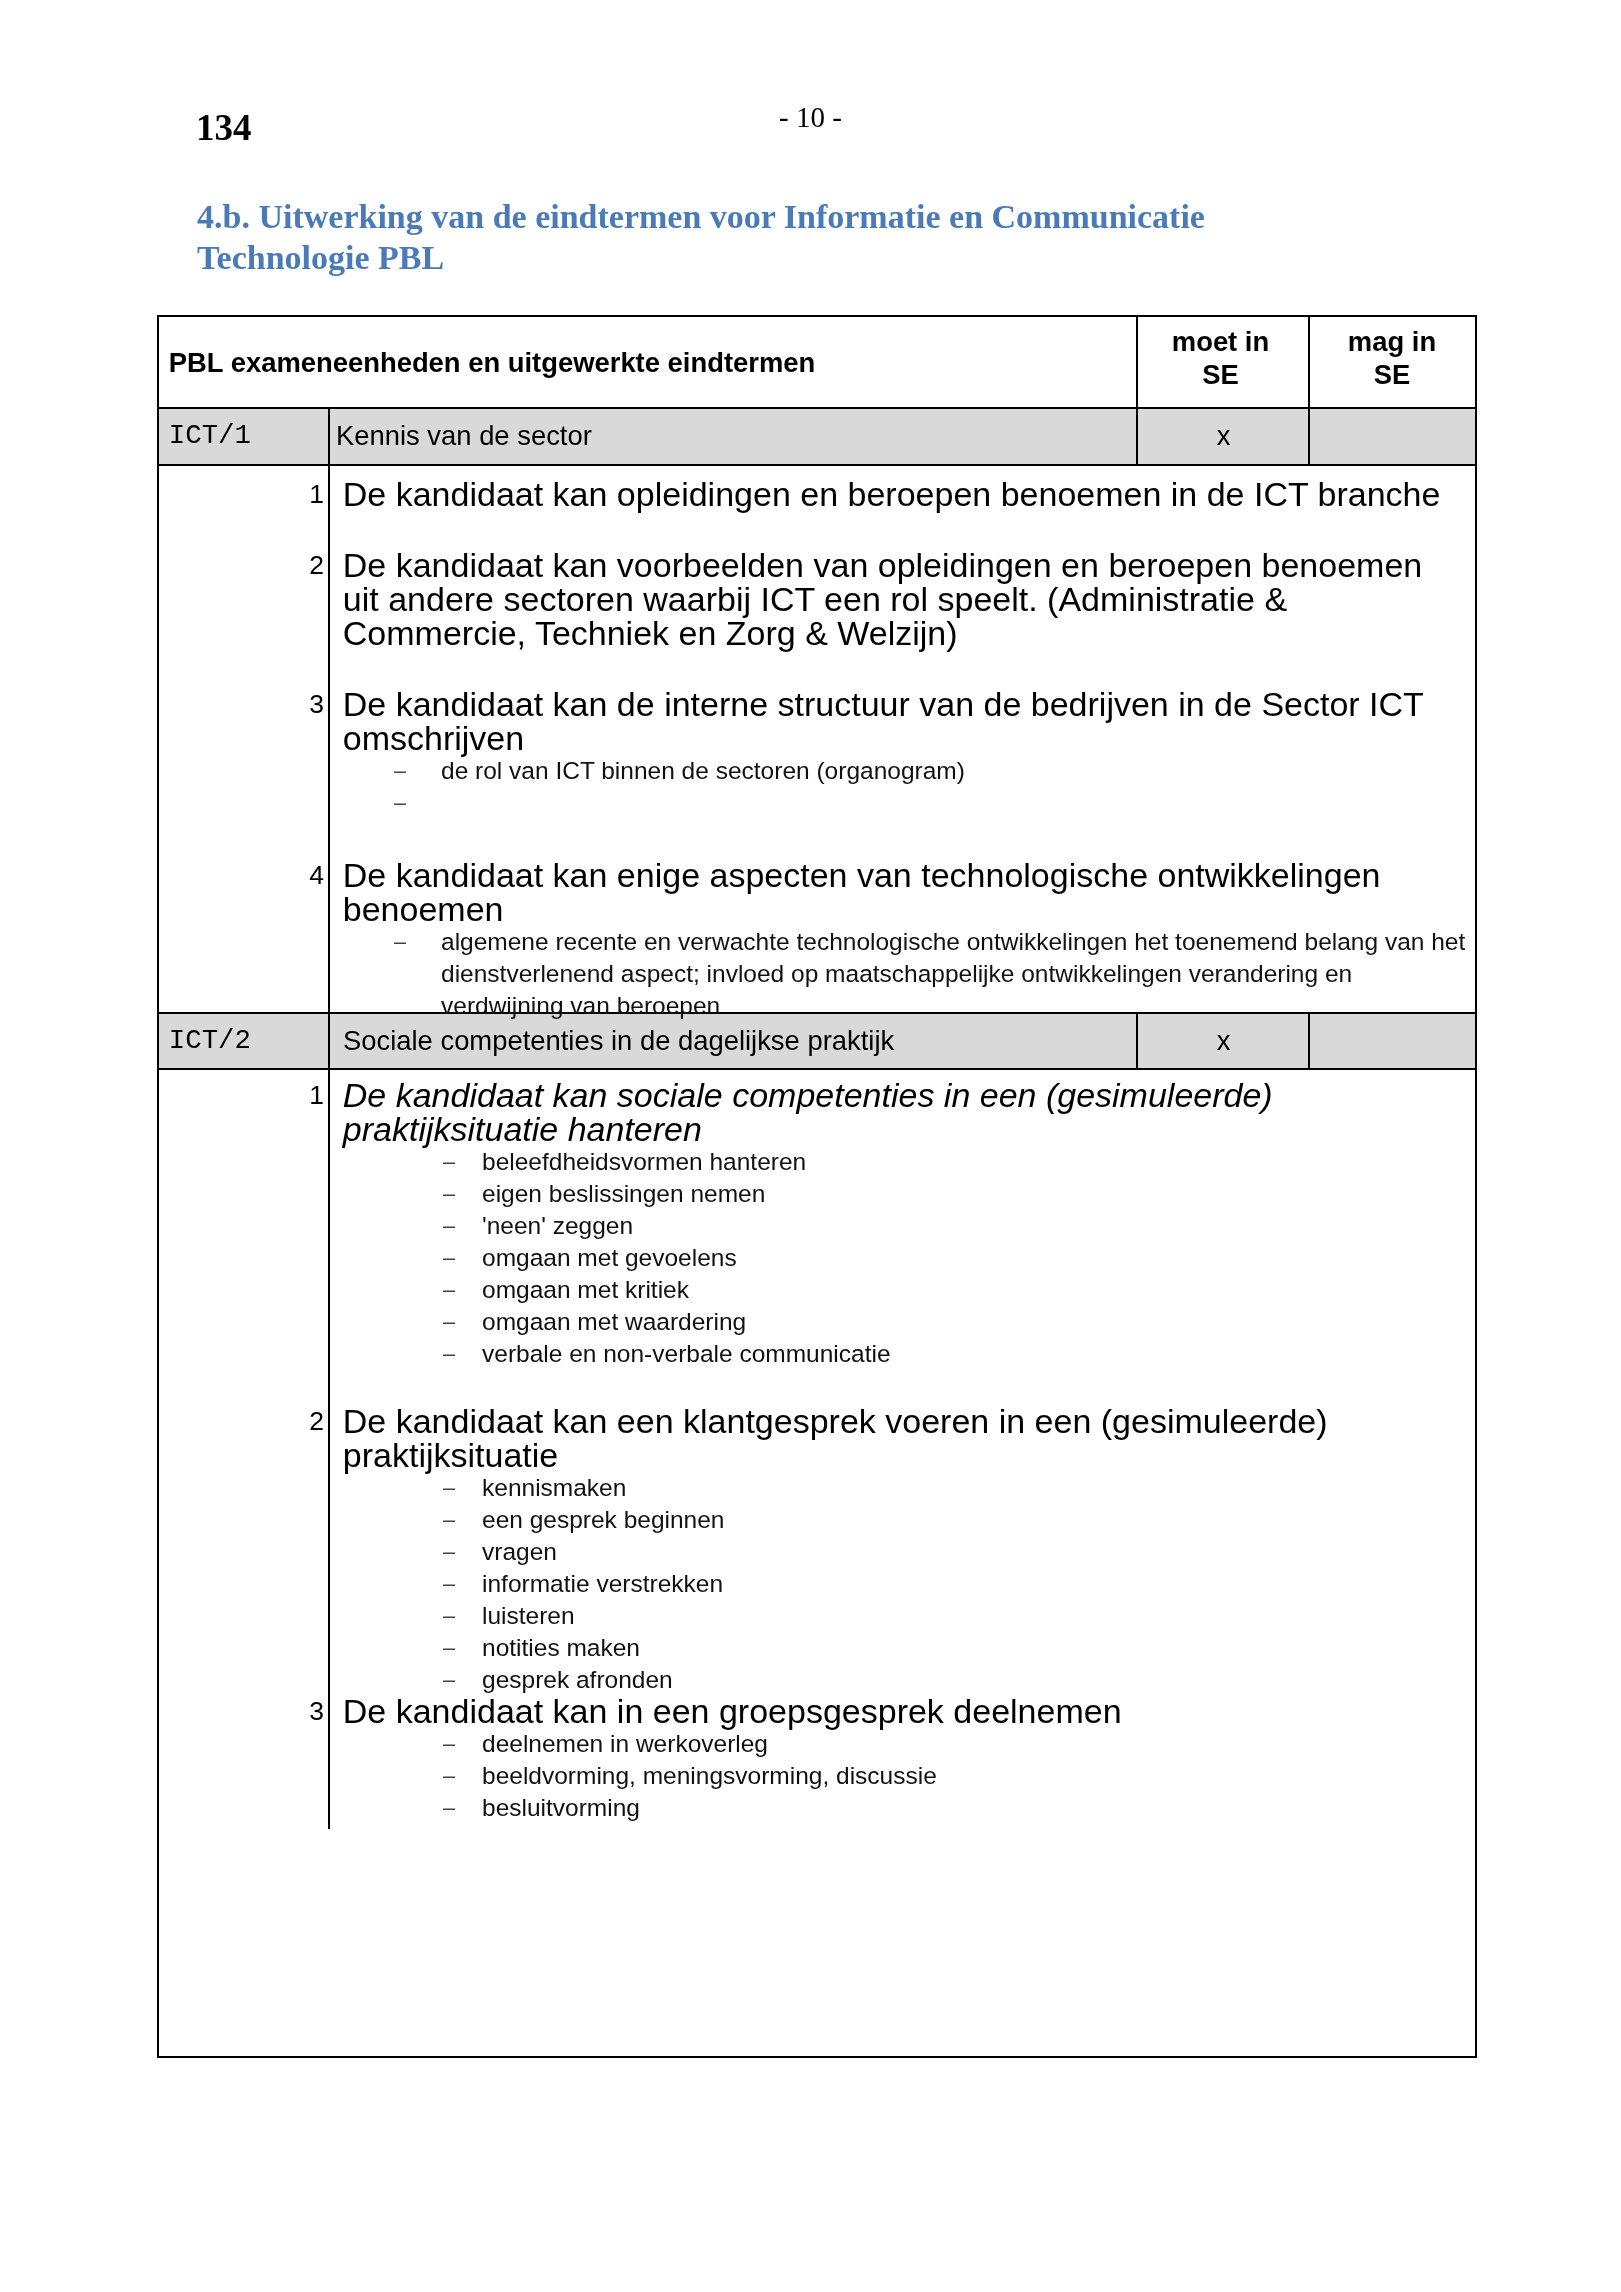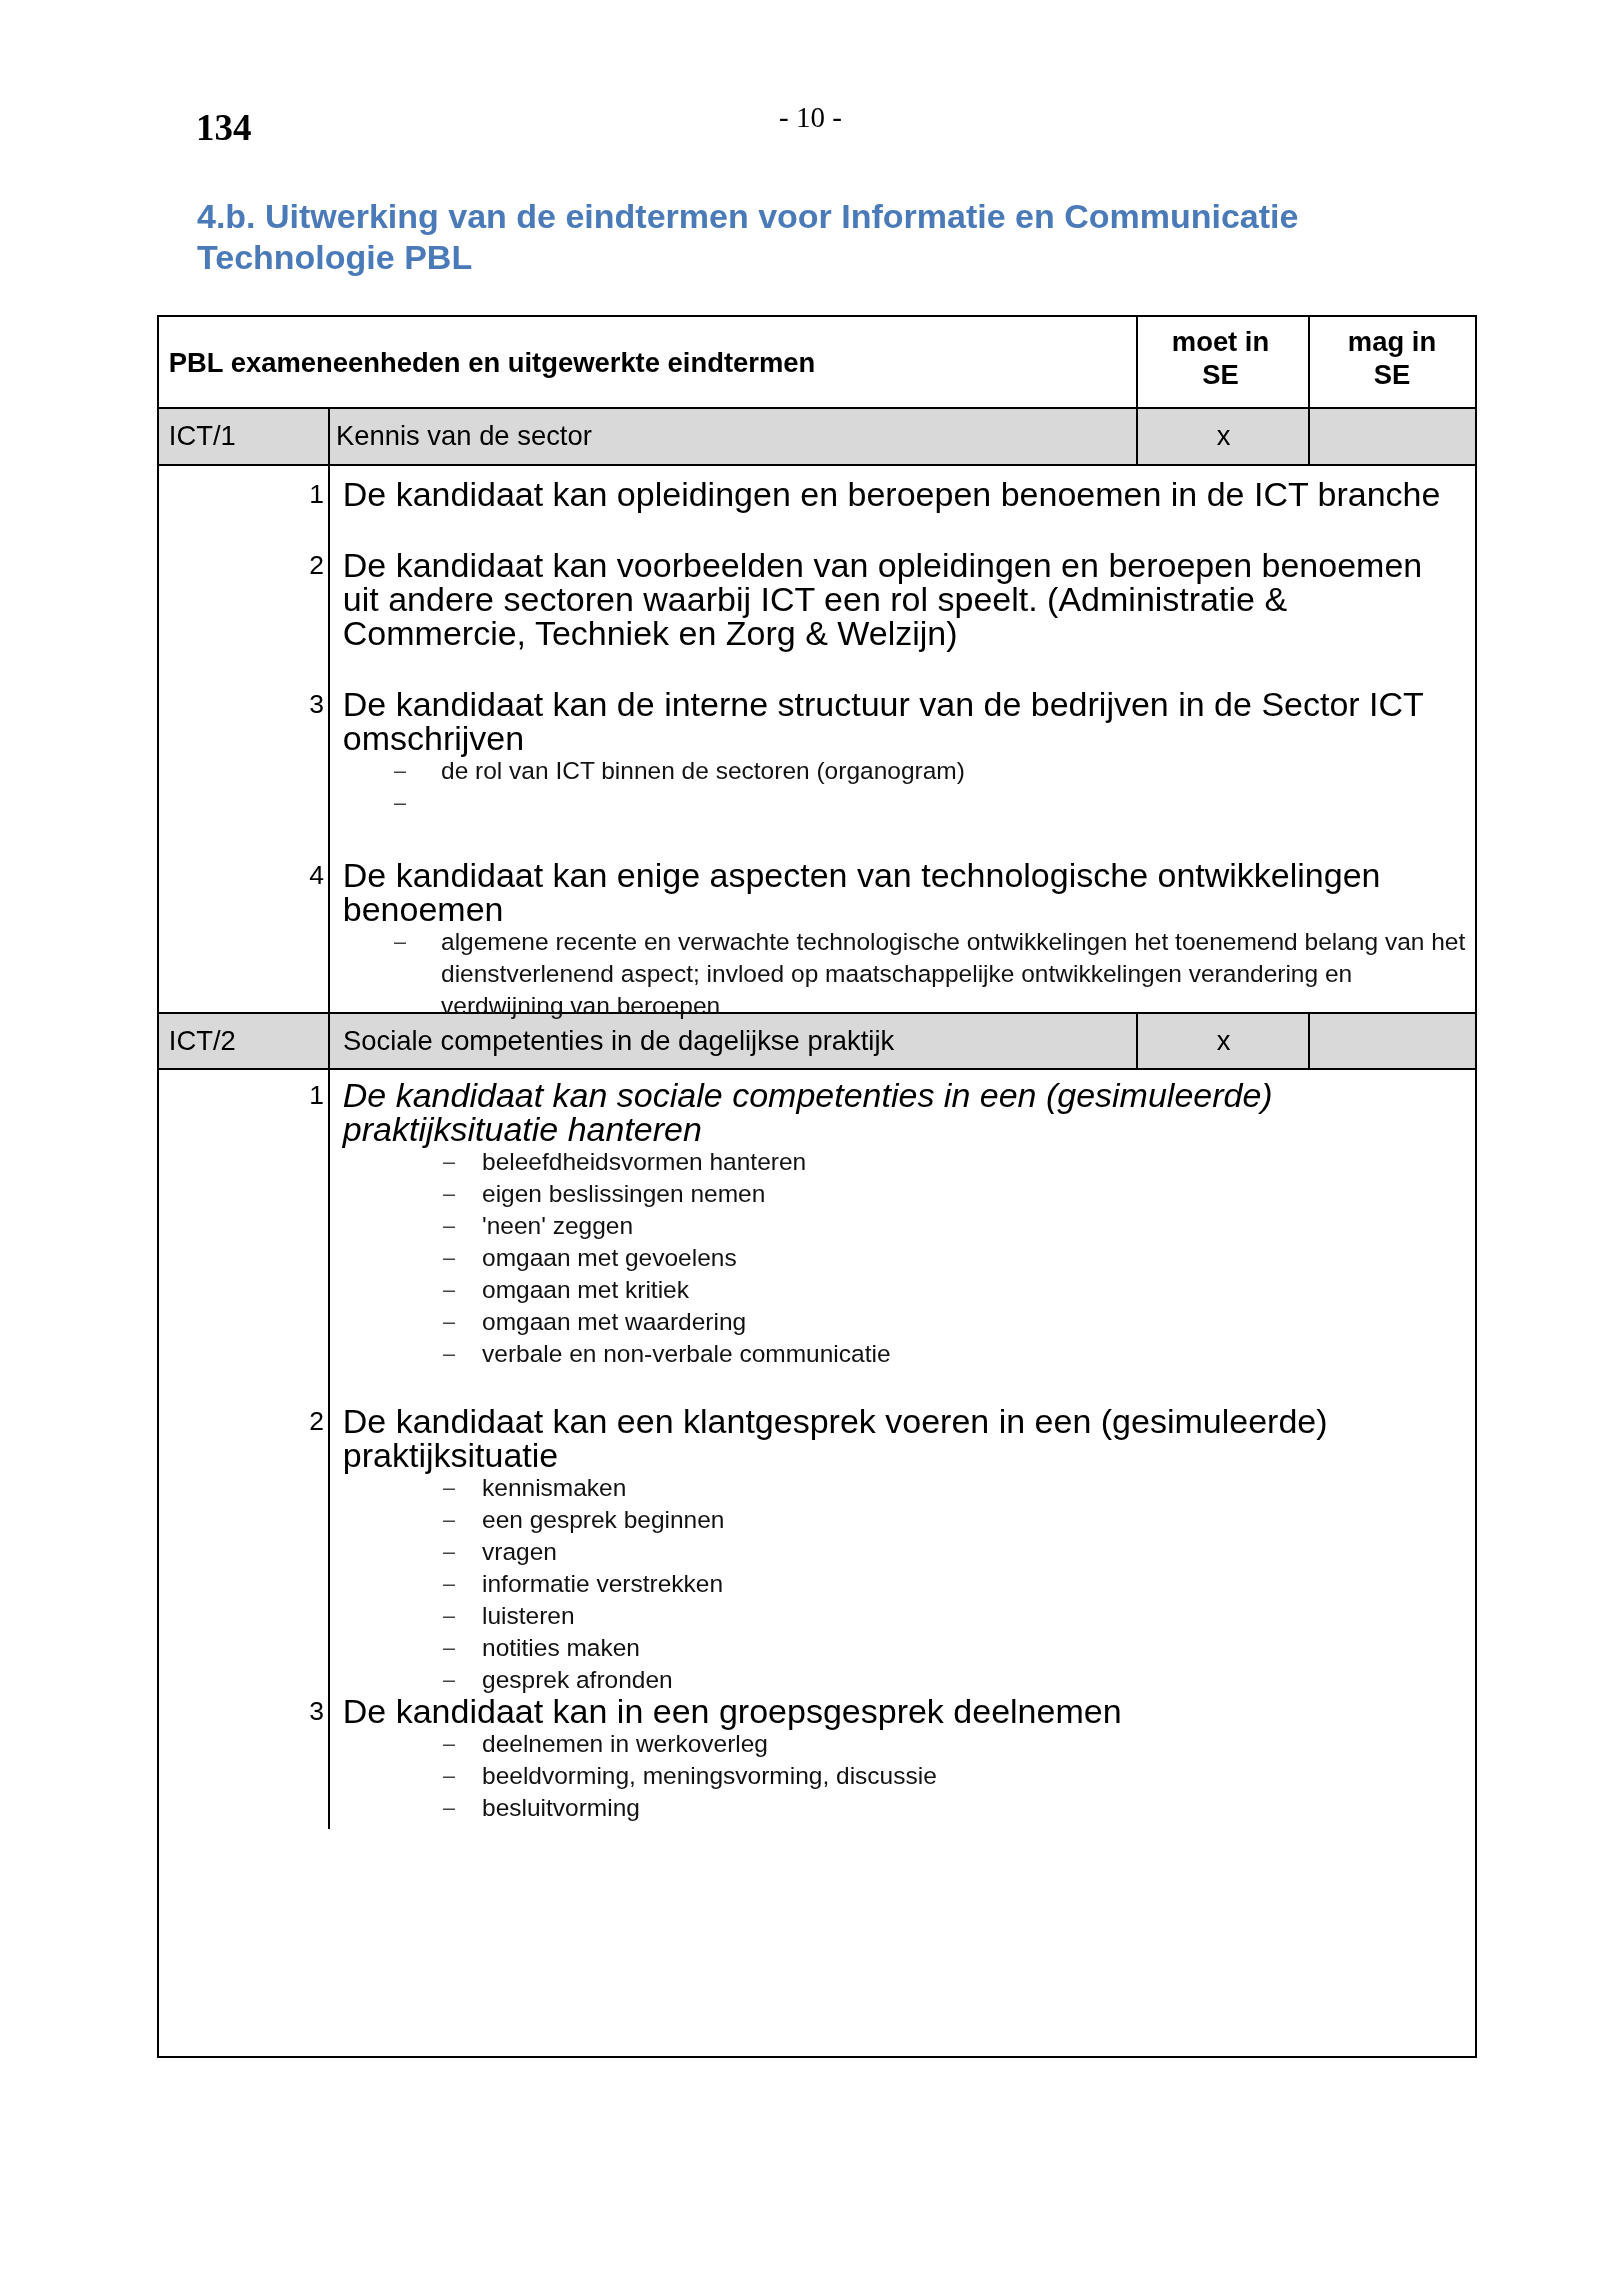--- a/index.html
+++ b/index.html
@@ -3,31 +3,31 @@
 <meta charset="utf-8">
 <style>
   html, body { margin: 0; padding: 0; background: #ffffff; }
   body { width: 1621px; height: 2293px; position: relative; overflow: hidden;
          font-family: "Liberation Sans", sans-serif; color: #000; }
   .page-num { position: absolute; left: 196px; top: 98px; font-family: "Liberation Serif", serif;
               font-weight: bold; font-size: 37px; line-height: 59px; }
   .page-mark { position: absolute; left: 779px; top: 98px; font-family: "Liberation Serif", serif;
                font-size: 29px; line-height: 39px; }
   .heading { position: absolute; left: 197px; top: 196px; width: 1274px; color: #4a7bb8;
-             font-weight: bold; font-size: 34px; line-height: 41px; margin: 0; }
+             font-weight: bold; font-size: 34px; line-height: 41px; margin: 0; font-family: Liberation Serif, serif; }
   .tbl { position: absolute; left: 157px; top: 315px; width: 1320px; height: 1743px;
          box-sizing: border-box; border: 2.9px solid #000; }
   .hline { position: absolute; left: 0; right: 0; height: 0; border-top: 2px solid #000; }
   .vline { position: absolute; width: 0; border-left: 2.9px solid #000; }
   .gray { position: absolute; left: 0; right: 0; background: #d9d9d9; }
   .hdr-title { position: absolute; left: 9.8px; top: 0; height: 91px; display: flex; align-items: center;
                font-weight: bold; font-size: 27.4px; }
   .hdr-col { position: absolute; top: 7.8px; text-align: center; font-weight: bold; font-size: 27.4px; line-height: 33px; }
   .cell-txt { position: absolute; font-size: 27.4px; line-height: 35px; }
-  .cat-code { left: 9.8px; }
+  .cat-code { left: 9.8px; font-family: Liberation Mono, monospace; }
   .x-mark { text-align: center; }
   .item { position: absolute; left: 174px; right: 7.8px; }
   .item-num { position: absolute; left: -174px; width: 165px; text-align: right; font-size: 26.5px; line-height: 34px; }
   .item-text { font-size: 34px; line-height: 34px; padding-left: 9.8px; }
   .subs { margin: 0; padding: 0; list-style: none; }
   .sub { position: relative; font-size: 24.5px; line-height: 32px; color: #111; }
   .sub .dash { position: absolute; color: #444; font-size: 21.6px; }
   .subs.a .sub { padding-left: 108px; }
   .subs.a .sub .dash { left: 61px; }
   .subs.b .sub { padding-left: 149px; }

